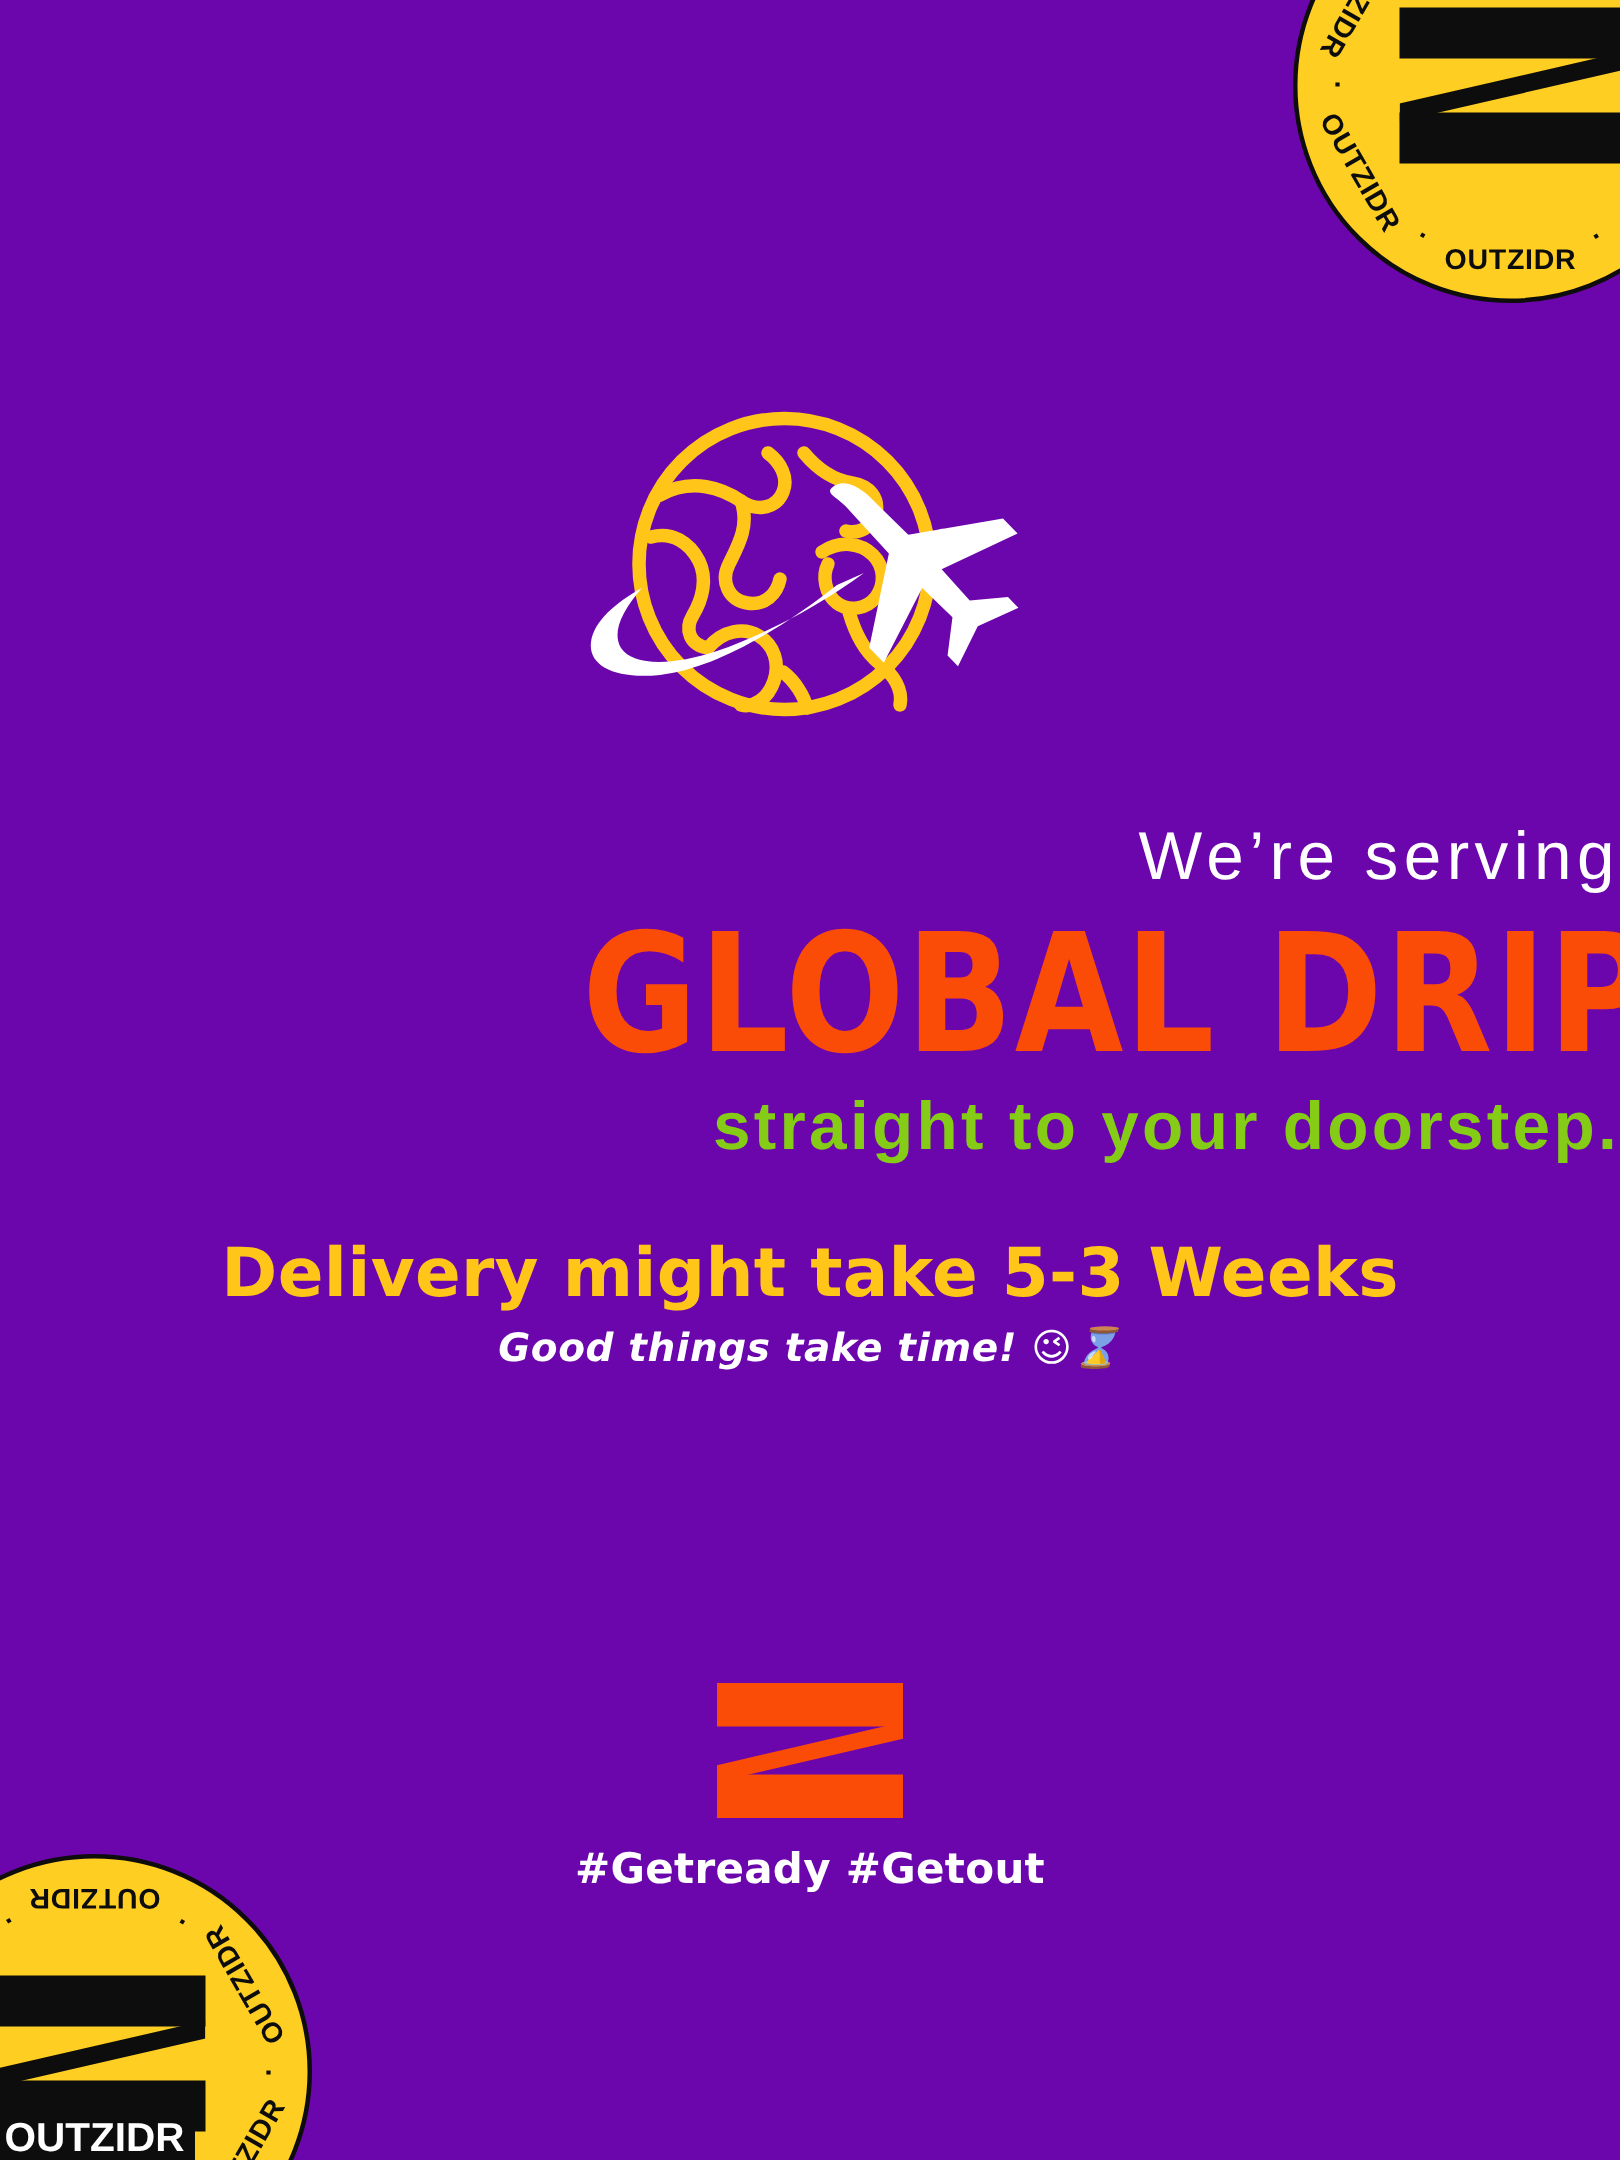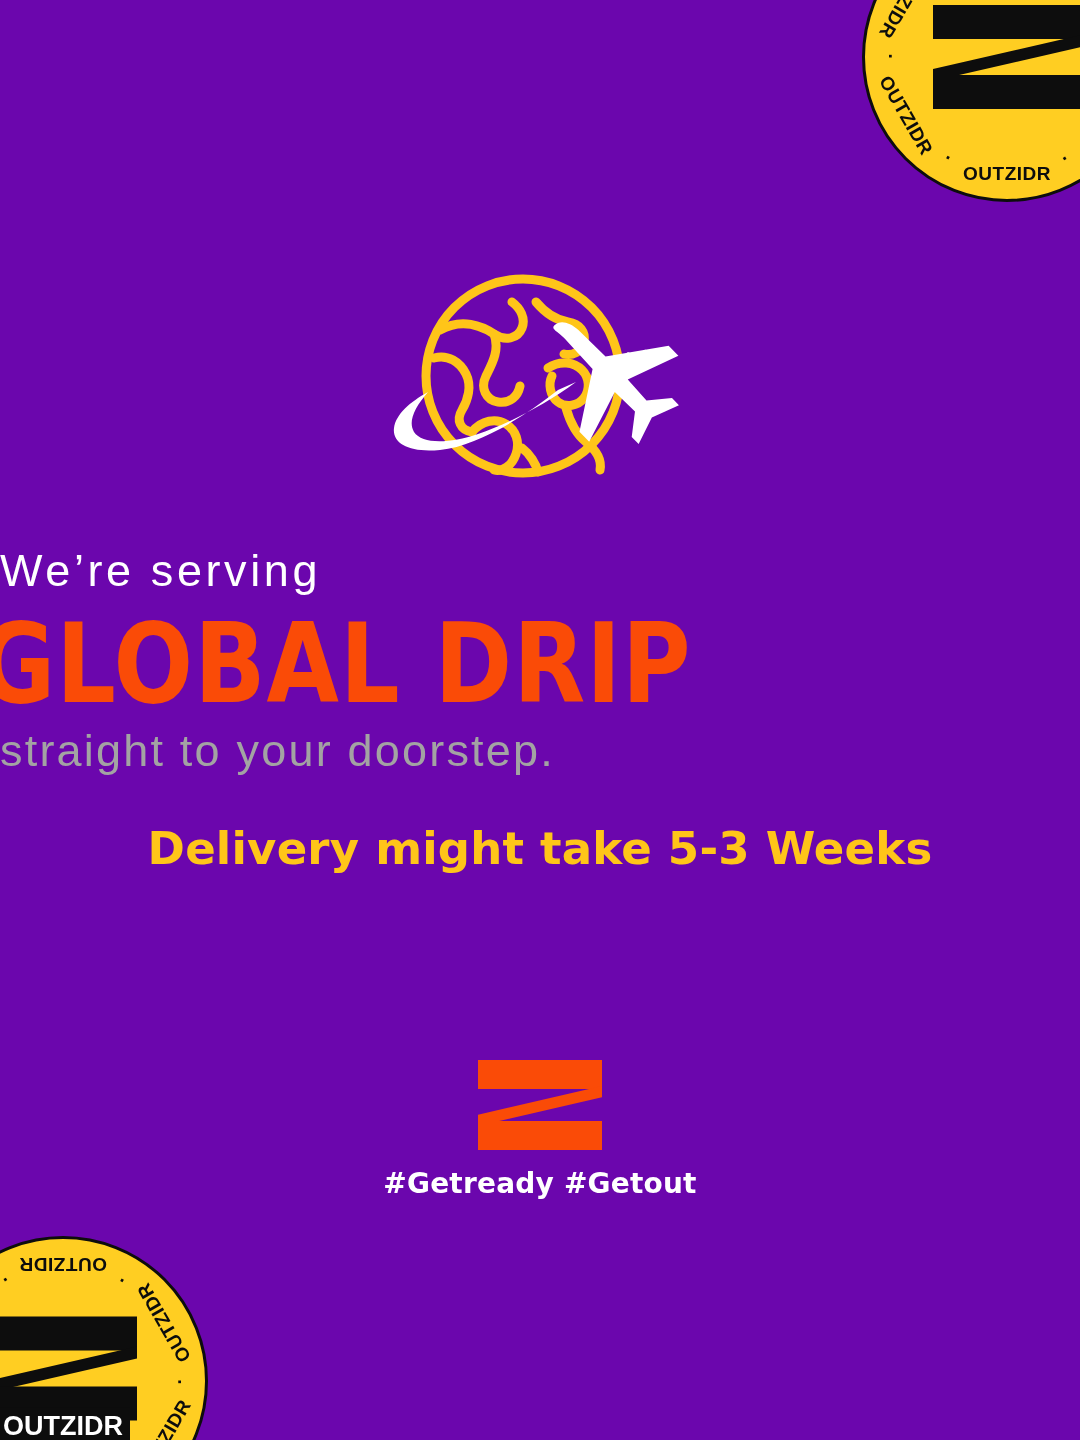--- a/index.html
+++ b/index.html
@@ -116,44 +116,44 @@
     display: flex;
     justify-content: center;
   }
 
   
   .copy {
     position: absolute;
     left: 0;
     right: 0;
     top: 548px;
-    text-align: left;
+    text-align: right;
   }
   .line-serving {
     color: #ffffff;
     font-size: 45px;
     font-weight: 300;
     letter-spacing: 3.6px;
     line-height: 1.0;
   }
   .line-global {
     color: #fa4b07;
     font-size: 90px;
     line-height: 1.05;
     margin-top: 14px;
     font-weight: bold;
     letter-spacing: 1px;
     font-family: "DejaVu Sans", sans-serif;
     transform: scaleX(1.04) scaleY(1.22);
     transform-origin: center top;
   }
   .line-doorstep {
-    color: #a3a3a3;
+    color: #84cc16;
     font-size: 45px;
-    font-weight: 400;
+    font-weight: 700;
     letter-spacing: 2.2px;
     margin-top: 26px;
     line-height: 1.0;
   }
 
   .delivery {
     position: absolute;
     left: 0;
     right: 0;
     top: 822px;
@@ -176,21 +176,21 @@
     font-style: italic;
     letter-spacing: 0.4px;
     font-family: "DejaVu Sans", sans-serif;
   }
 
   
   .footer {
     position: absolute;
     left: 0;
     right: 0;
-    top: 1060px;
+    top: 1122px;
     text-align: center;
   }
   .zlogo {
     position: relative;
     width: 124px;
     height: 90px;
     margin: 0 auto;
   }
   .zlogo .bar {
     position: absolute;
@@ -329,20 +329,21 @@
     </svg>
   </div>
 
   <div class="copy">
     <div class="line-serving">We’re serving</div>
     <div class="line-global">GLOBAL DRIP</div>
     <div class="line-doorstep">straight to your doorstep.</div>
   </div>
 
   <div class="delivery">Delivery might take 5-3 Weeks</div>
+  <div class="goodthings">Good things take time! 😉⌛</div>
 
   <div class="footer">
     <div class="zlogo">
       <div class="bar top"></div>
       <div class="diag"></div>
       <div class="bar bot"></div>
     </div>
     <div class="hashtags">#Getready #Getout</div>
   </div>
 

